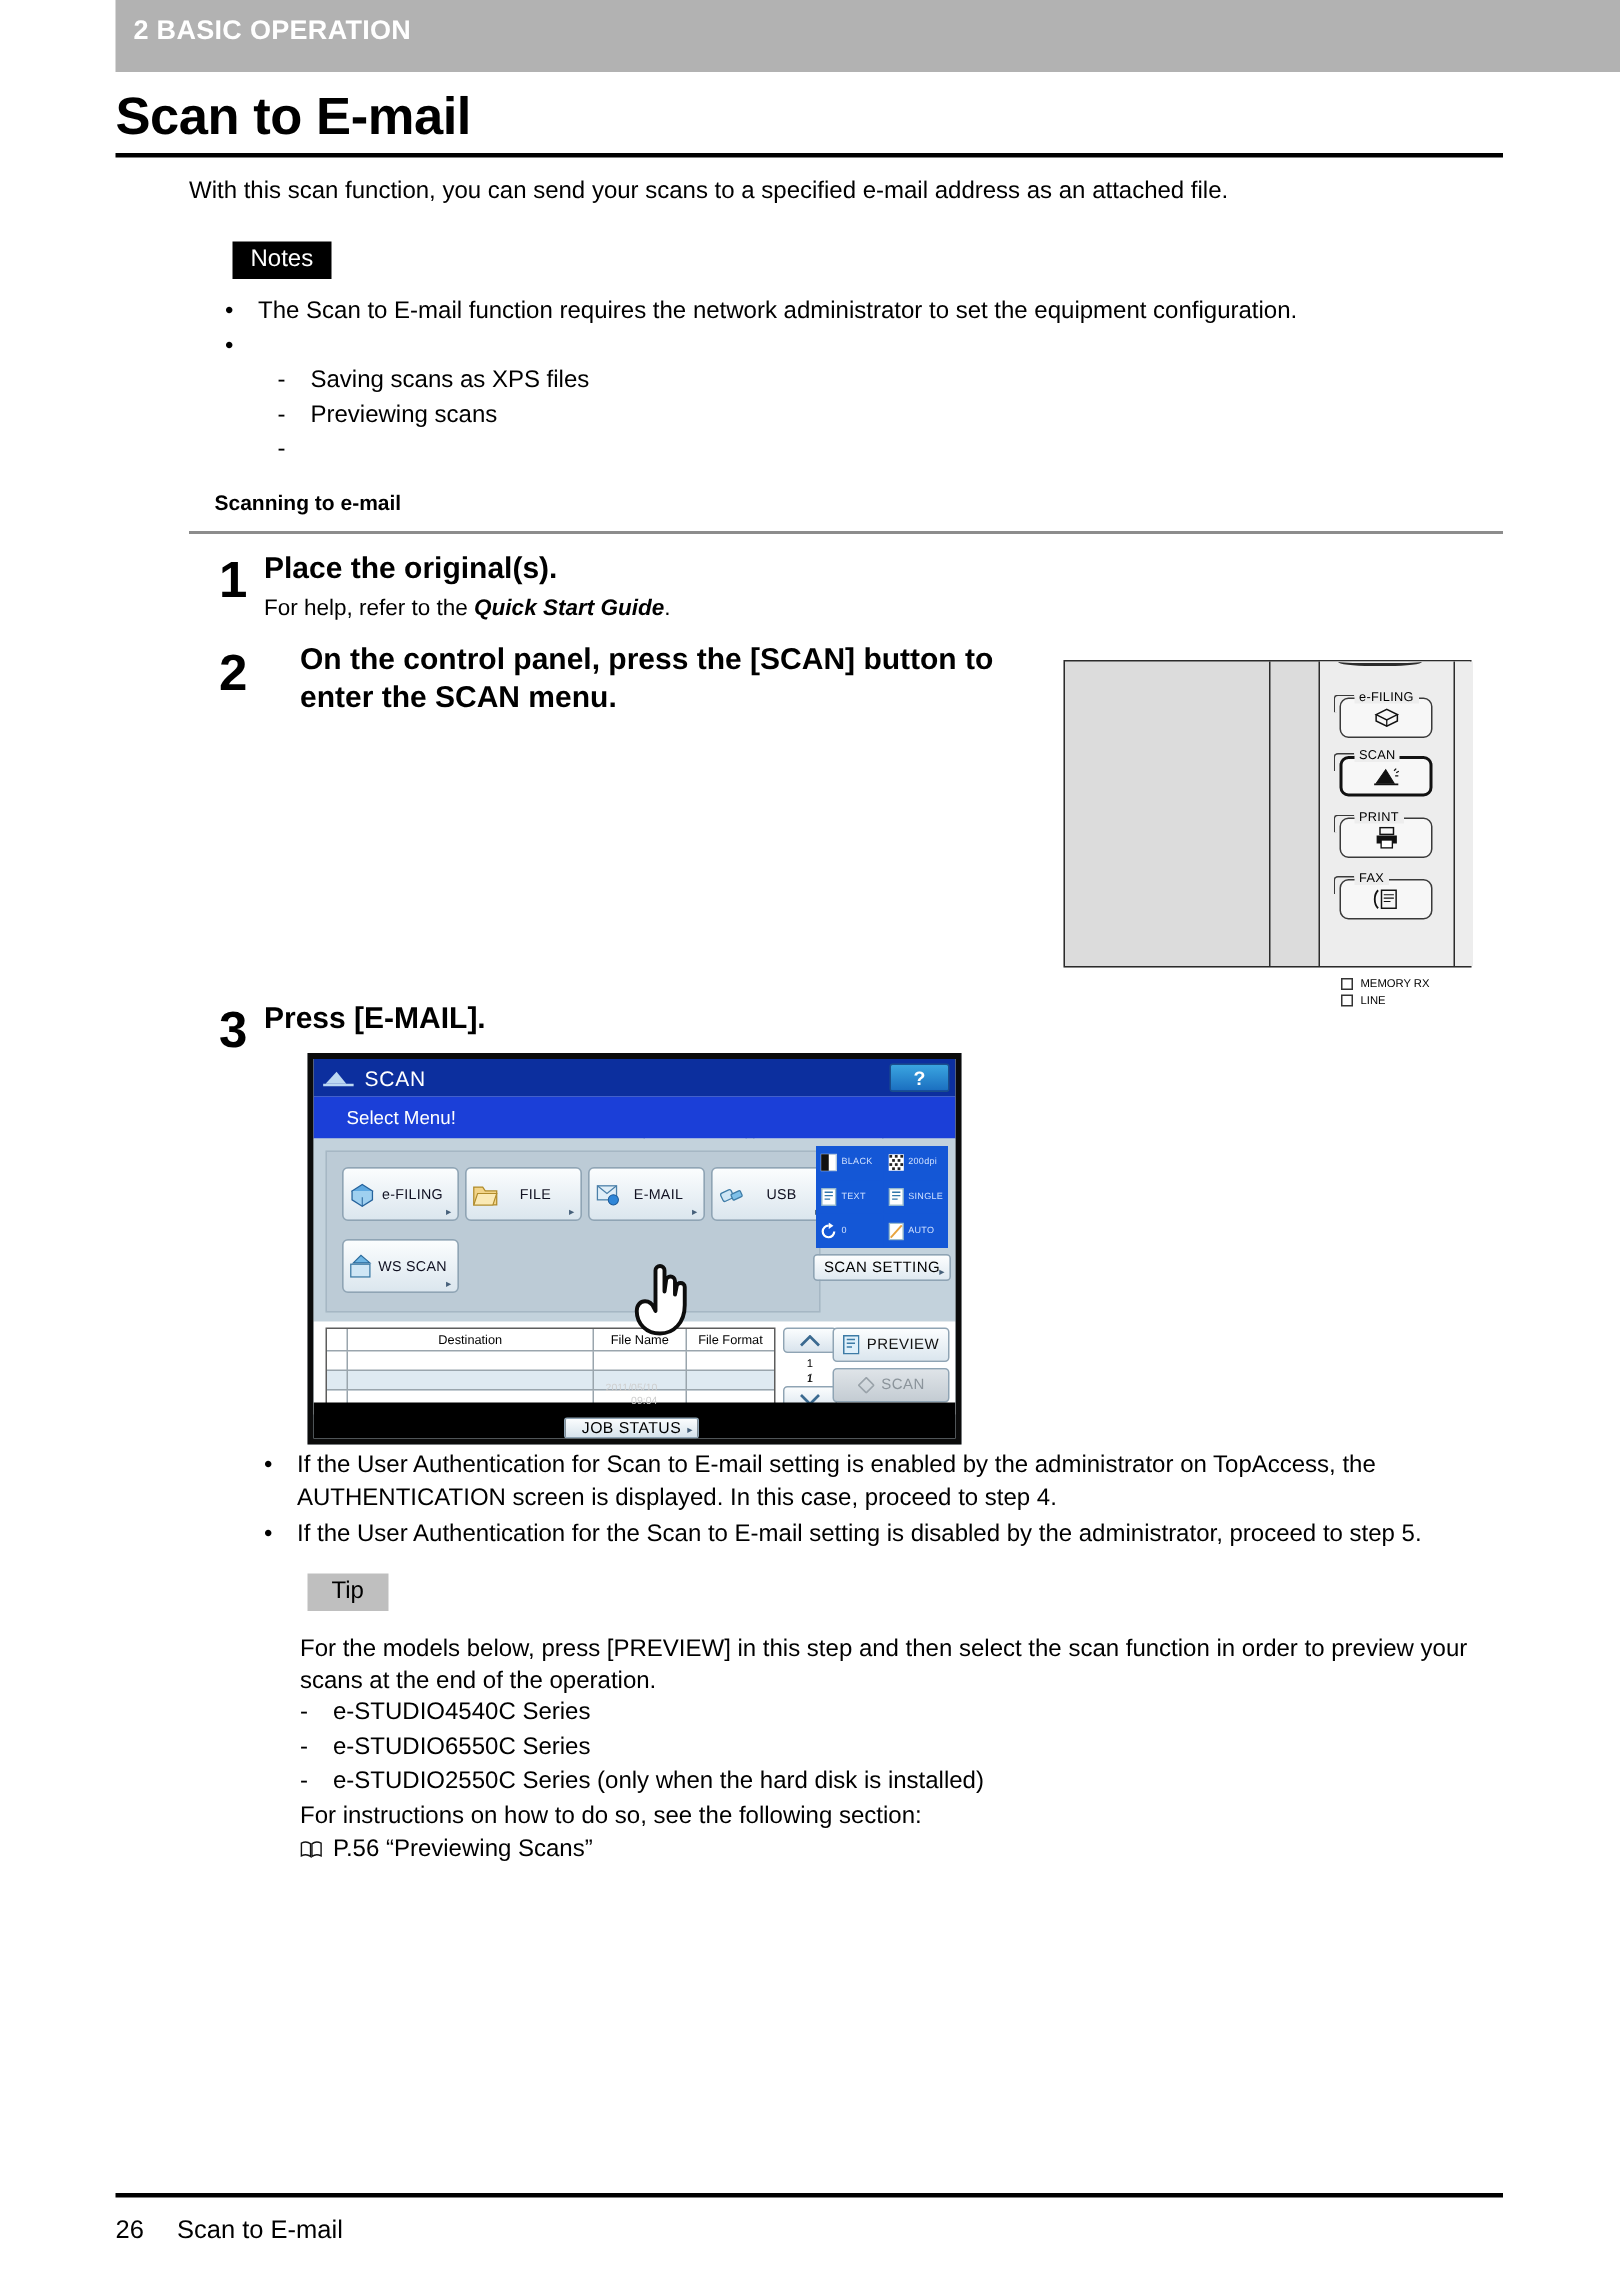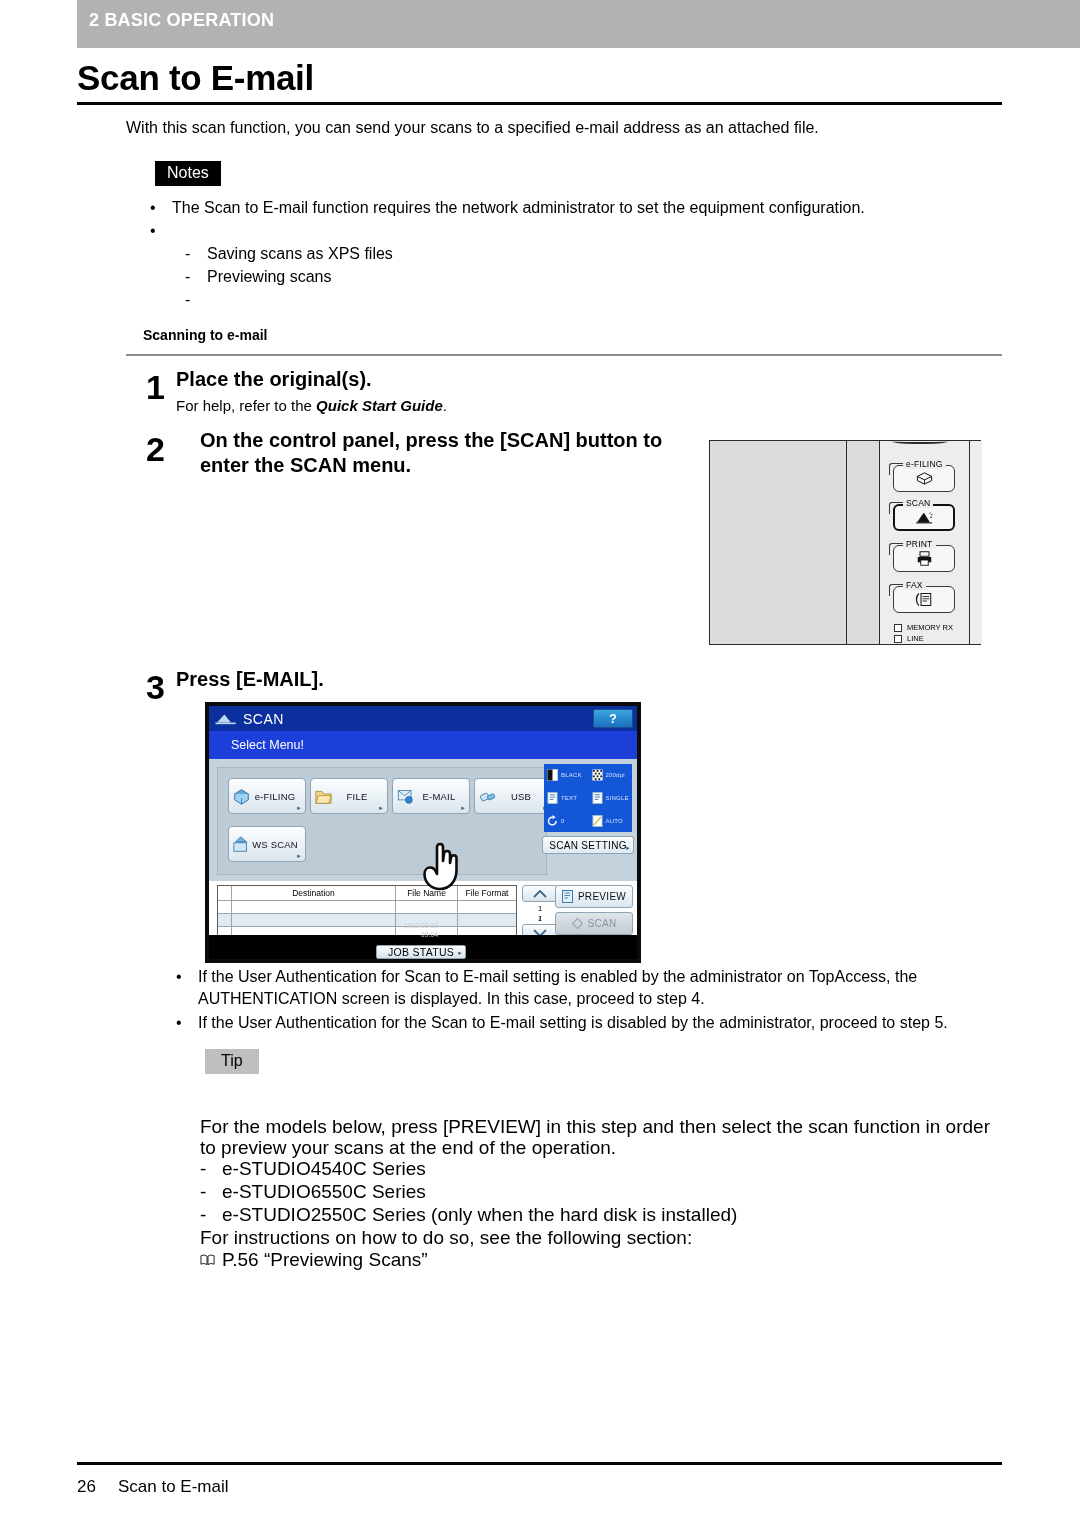--- a/index.html
+++ b/index.html
@@ -98,21 +98,21 @@
     border:1.3px solid #3a3a3a; border-radius:6px; background:#f7f7f7;
     display:flex; align-items:center; justify-content:center;
   }
   .cp-key.sel{ border-width:2.4px; border-color:#111; }
   .cp-bracket{
     position:absolute; top:4px; left:0px; width:14px; height:12px;
     border-left:1.3px solid #3a3a3a; border-top:1.3px solid #3a3a3a;
     border-radius:3px 0 0 0;
   }
   .cp-ind{ position:absolute; left:14px; font-size:7.5px;
-           display:flex; align-items:center; gap:5px; }
+           display:flex; align-items:center; gap:5px;margin-top:28px; }
   .cp-box{ width:8px; height:8px; border:1.2px solid #333; background:#fff; display:inline-block;}
 
   
   .screen{
     position:absolute; left:205px; top:702px; width:436px; height:261px;
     border:4px solid #0b0b0b; background:#c9d6df; overflow:hidden;
   }
   .scr-titlebar{
     position:absolute; left:0; top:0; width:100%; height:25px;
     background:#0c2f9e; display:flex; align-items:center; padding-left:6px; gap:6px;
@@ -230,22 +230,22 @@
     position:absolute; left:176px; top:966px; width:840px;
     font-size:16px; line-height:22px;
   }
 
   
   .tip-badge{
     position:absolute; left:205px; top:1049px;
     background:#bfbfbf; color:#000; font-size:16px; padding:3px 16px 4px 16px;
   }
   .tip-body{
-    position:absolute; left:200px; top:1116px; width:810px;
-    font-size:19px; line-height:21px;
+    position:absolute; left:200px; top:1089px; width:810px;
+    font-size:16px; line-height:21px;
   }
   .ref-line{ display:flex; align-items:center; gap:7px; margin-top:1px; }
   .book-ico{ width:15px; height:12px; flex:0 0 15px; }
 
   
   .foot-rule{
     position:absolute; left:77px; top:1462px; width:925px; height:3px; background:#000;
   }
   .foot-num{ position:absolute; left:77px; top:1477px; font-size:17px; }
   .foot-txt{ position:absolute; left:118px; top:1477px; font-size:17px; }

